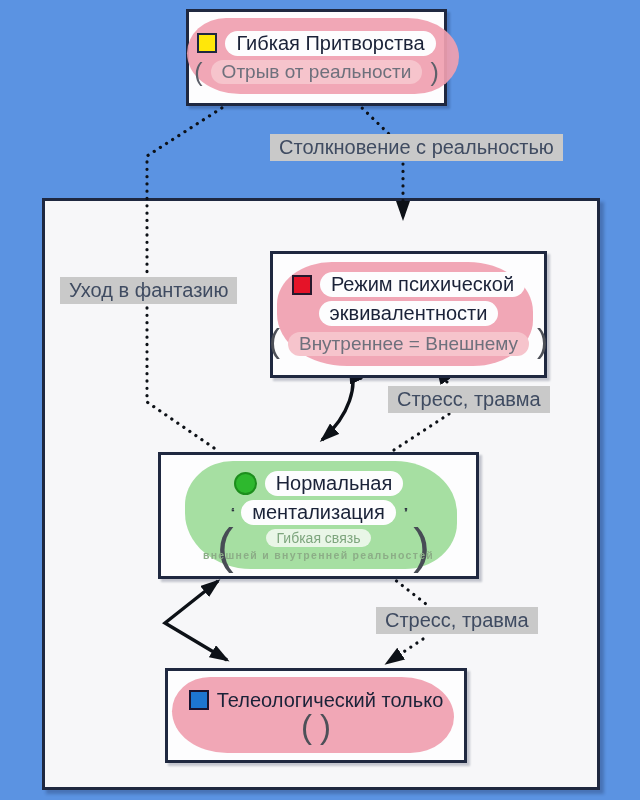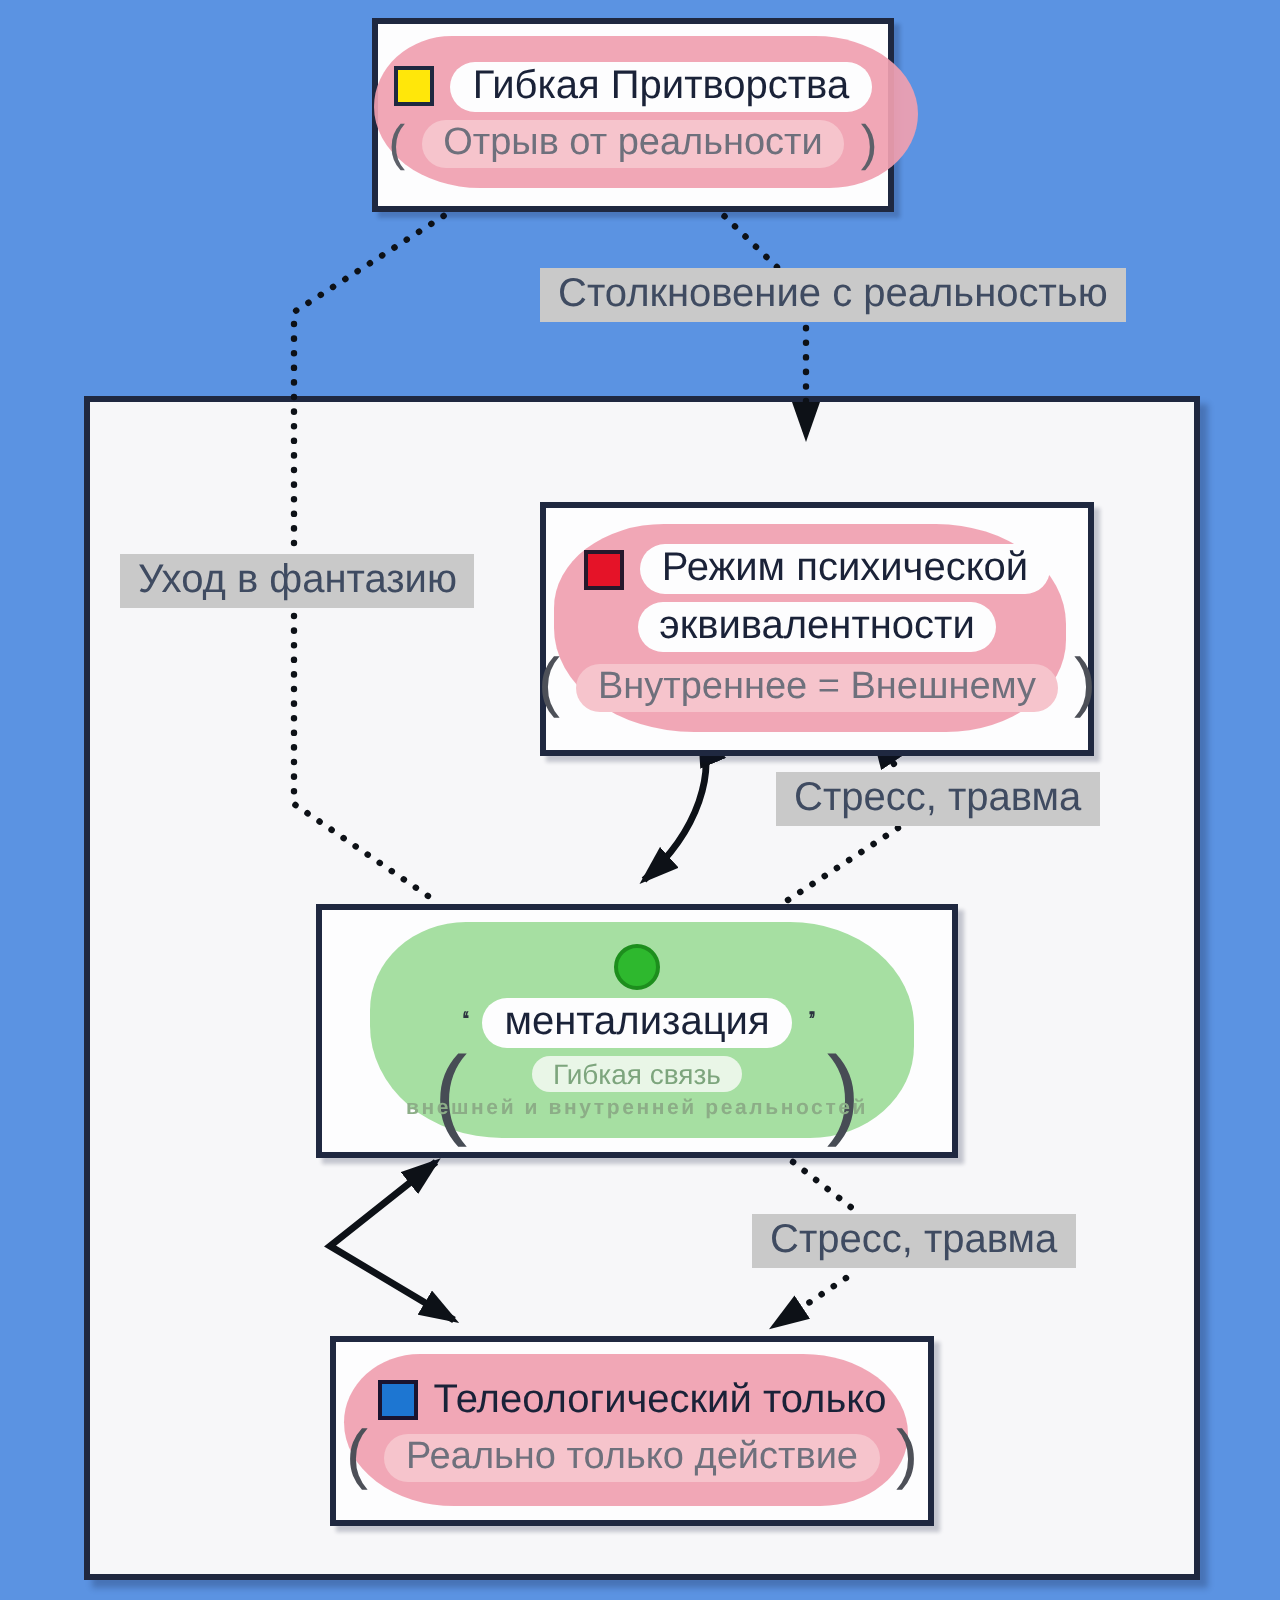--- a/index.html
+++ b/index.html
@@ -135,20 +135,21 @@
     </div>
   </div>
 
   <div class="node node-normal">
     <div class="blob green"></div>
     <span class="bigparen bp-left">(</span>
     <span class="bigparen bp-right">)</span>
     <div class="rows">
       <div class="row">
         <span class="circ"></span>
+        <span class="pill white title">Нормальная</span>
       </div>
       <div class="row">
         <span class="tick">‘‘</span>
         <span class="pill white title">ментализация</span>
         <span class="tick">’’</span>
       </div>
       <div class="row">
         <span class="pill greenlight flex-sub">Гибкая связь</span>
       </div>
       <div class="row">
@@ -159,21 +160,20 @@
 
   <div class="node node-tele">
     <div class="blob pink"></div>
     <div class="rows">
       <div class="row">
         <span class="sq blue"></span>
         <span class="title">Телеологический только</span>
       </div>
       <div class="row">
         <span class="paren big">(</span>
-        <span class="pill pinklight sub">Реально только действие</span>
         <span class="paren big">)</span>
       </div>
     </div>
   </div>
 
   <div class="glabel lbl-collision">Столкновение с реальностью</div>
   <div class="glabel lbl-fantasy">Уход в фантазию</div>
   <div class="glabel lbl-stress-top">Стресс, травма</div>
   <div class="glabel lbl-stress-bottom">Стресс, травма</div>
 

